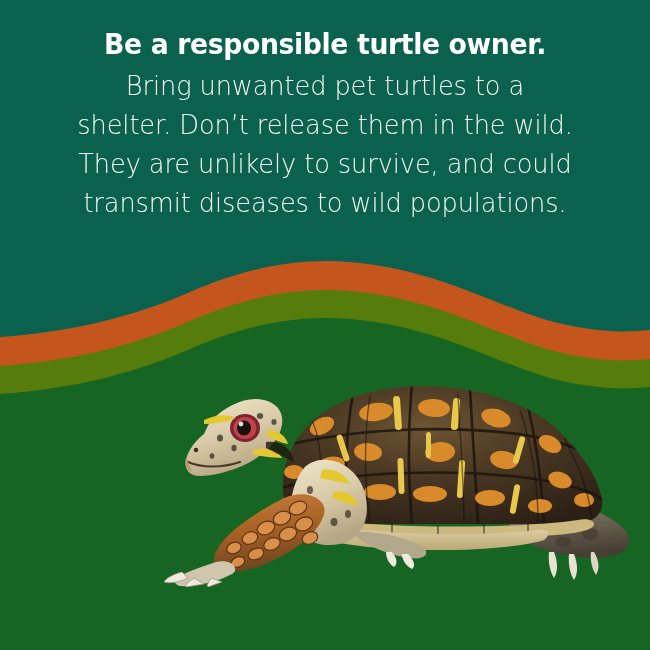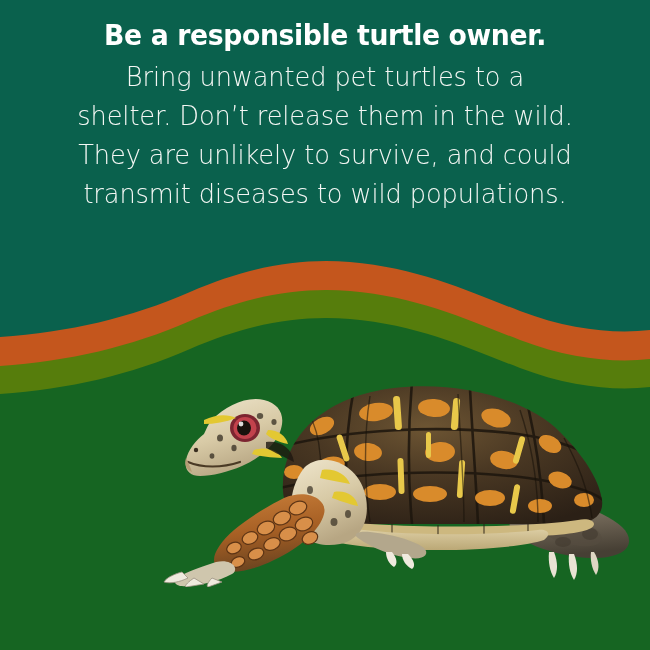--- a/index.html
+++ b/index.html
@@ -18,21 +18,21 @@
     background:#0a614d;
   }
   .wave-svg{
     position:absolute;left:0;top:0;width:650px;height:650px;
     display:block;
   }
   
   .text-block{
     position:absolute;left:0;top:0;width:650px;
     text-align:center;z-index:5;
-    padding-top:17px;
+    padding-top:26px;
     box-sizing:border-box;
   }
   .headline{
     color:#ffffff;
     font-family:"DejaVu Sans",sans-serif;
     font-weight:700;
     font-size:29px;
     line-height:36px;
     letter-spacing:-0.4px;
     margin:0 0 4px 0;

